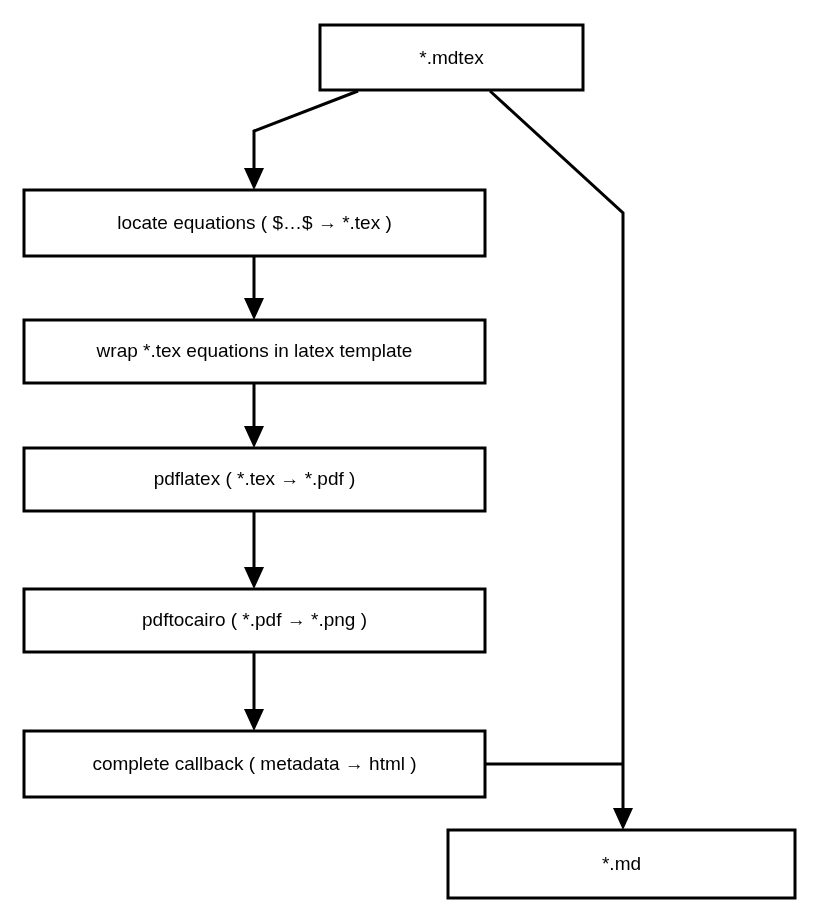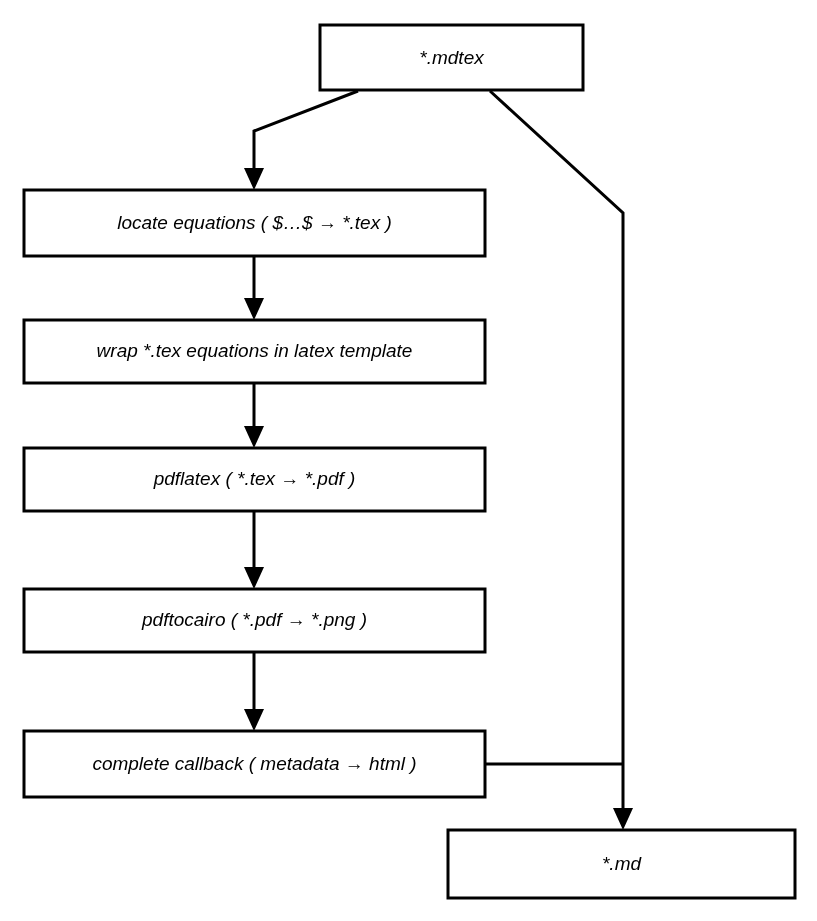--- a/index.html
+++ b/index.html
@@ -12,21 +12,20 @@
     width: 817px;
     height: 921px;
     font-family: "Liberation Sans", sans-serif;
     color: #000000;
     overflow: hidden;
   }
   #diagram-root {
     position: relative;
     width: 749px;
     height: 921px;
-    font-style: italic;
   }
   svg#flowchart {
     display: block;
     width: 817px;
     height: 921px;
   }
   .node-box {
     fill: #ffffff;
     stroke: #000000;
     stroke-width: 3;

